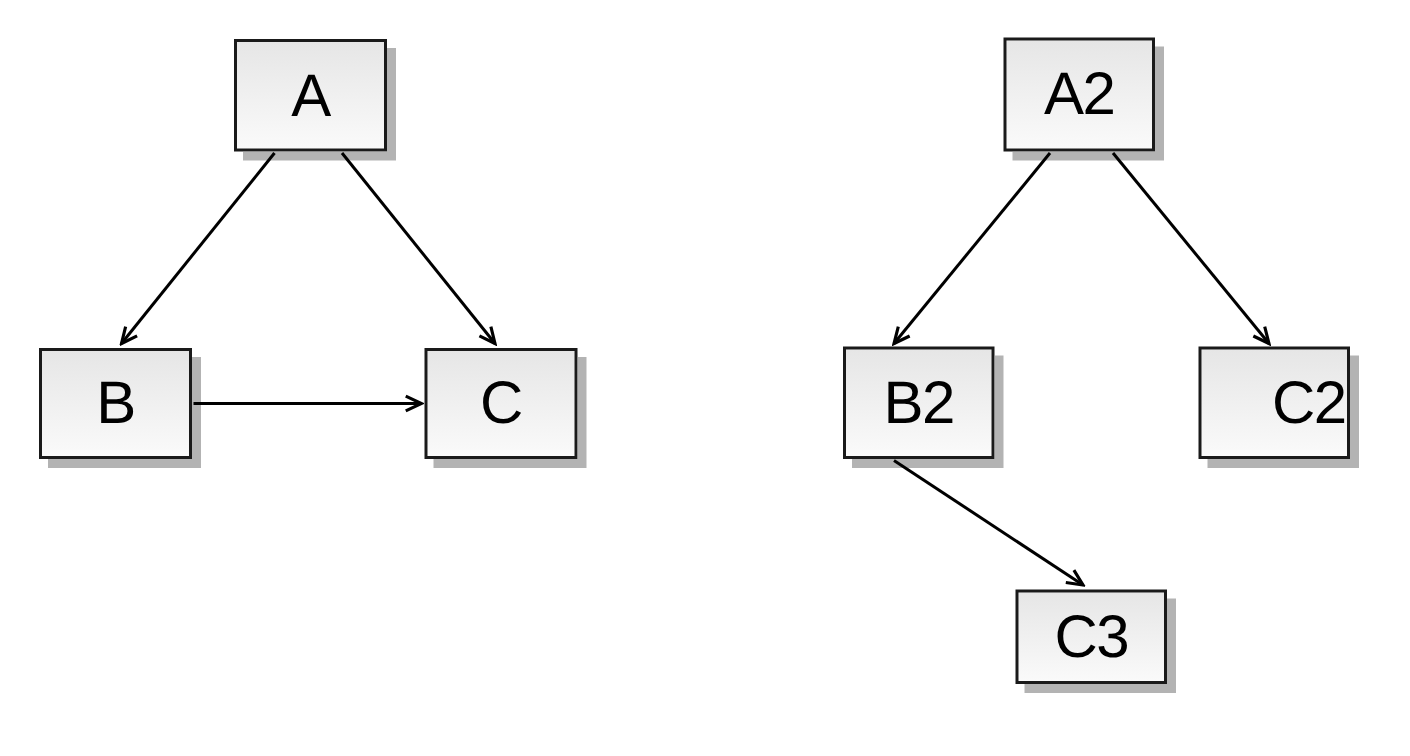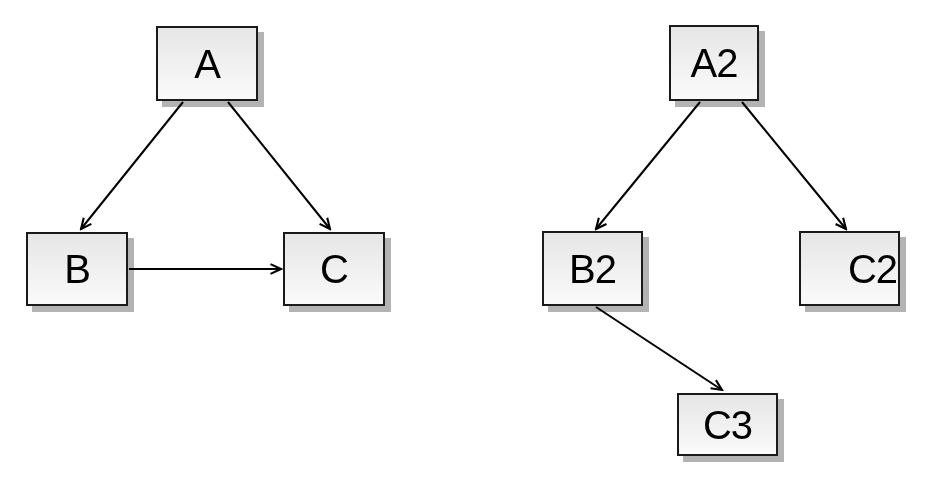--- a/index.html
+++ b/index.html
@@ -49,24 +49,24 @@
         <span class="node-label" style="color: rgb(0, 0, 0);">A</span>
       </div>
       <div class="node" style="left: 26px; top: 232px; width: 102px; height: 74px; border-color: rgb(26, 26, 26); background: linear-gradient(rgb(230, 230, 230), rgb(250, 250, 250)); box-shadow: rgb(179, 179, 179) 6px 6px 0px 0px;">
         <span class="node-label" style="color: rgb(0, 0, 0);">B</span>
       </div>
       <div class="node" style="left: 283px; top: 232px; width: 102px; height: 74px; border-color: rgb(26, 26, 26); background: linear-gradient(rgb(230, 230, 230), rgb(250, 250, 250)); box-shadow: rgb(179, 179, 179) 6px 6px 0px 0px;">
         <span class="node-label" style="color: rgb(0, 0, 0);">C</span>
       </div>
     </div>
     <div class="graph-group">
-      <div class="node" style="left: 669px; top: 25px; width: 90px; height: 76px; border-color: rgb(26, 26, 26); background: linear-gradient(rgb(230, 230, 230), rgb(250, 250, 250)); box-shadow: rgb(179, 179, 179) 6px 6px 0px 0px;">
+      <div class="node" style="left: 669px; top: 25px; width: 101px; height: 76px; border-color: rgb(26, 26, 26); background: linear-gradient(rgb(230, 230, 230), rgb(250, 250, 250)); box-shadow: rgb(179, 179, 179) 6px 6px 0px 0px;">
         <span class="node-label" style="color: rgb(0, 0, 0);">A2</span>
       </div>
-      <div class="node" style="left: 542px; top: 231px; width: 101px; height: 75px; border-color: rgb(26, 26, 26); background: linear-gradient(rgb(230, 230, 230), rgb(250, 250, 250)); box-shadow: rgb(179, 179, 179) 6px 6px 0px 0px;">
+      <div class="node" style="left: 562px; top: 231px; width: 101px; height: 75px; border-color: rgb(26, 26, 26); background: linear-gradient(rgb(230, 230, 230), rgb(250, 250, 250)); box-shadow: rgb(179, 179, 179) 6px 6px 0px 0px;">
         <span class="node-label" style="color: rgb(0, 0, 0);">B2</span>
       </div>
       <div class="node" style="left: 799px; top: 231px; width: 101px; height: 75px; border-color: rgb(26, 26, 26); background: linear-gradient(rgb(230, 230, 230), rgb(250, 250, 250)); box-shadow: rgb(179, 179, 179) 6px 6px 0px 0px; padding-left: 46px;">
         <span class="node-label" style="color: rgb(0, 0, 0);">C2</span>
       </div>
       <div class="node" style="left: 677px; top: 393px; width: 101px; height: 63px; border-color: rgb(26, 26, 26); background: linear-gradient(rgb(230, 230, 230), rgb(250, 250, 250)); box-shadow: rgb(179, 179, 179) 6px 6px 0px 0px;">
         <span class="node-label" style="color: rgb(0, 0, 0);">C3</span>
       </div>
     </div>
     <svg id="edge-layer" xmlns="http://www.w3.org/2000/svg" width="940" height="504">

